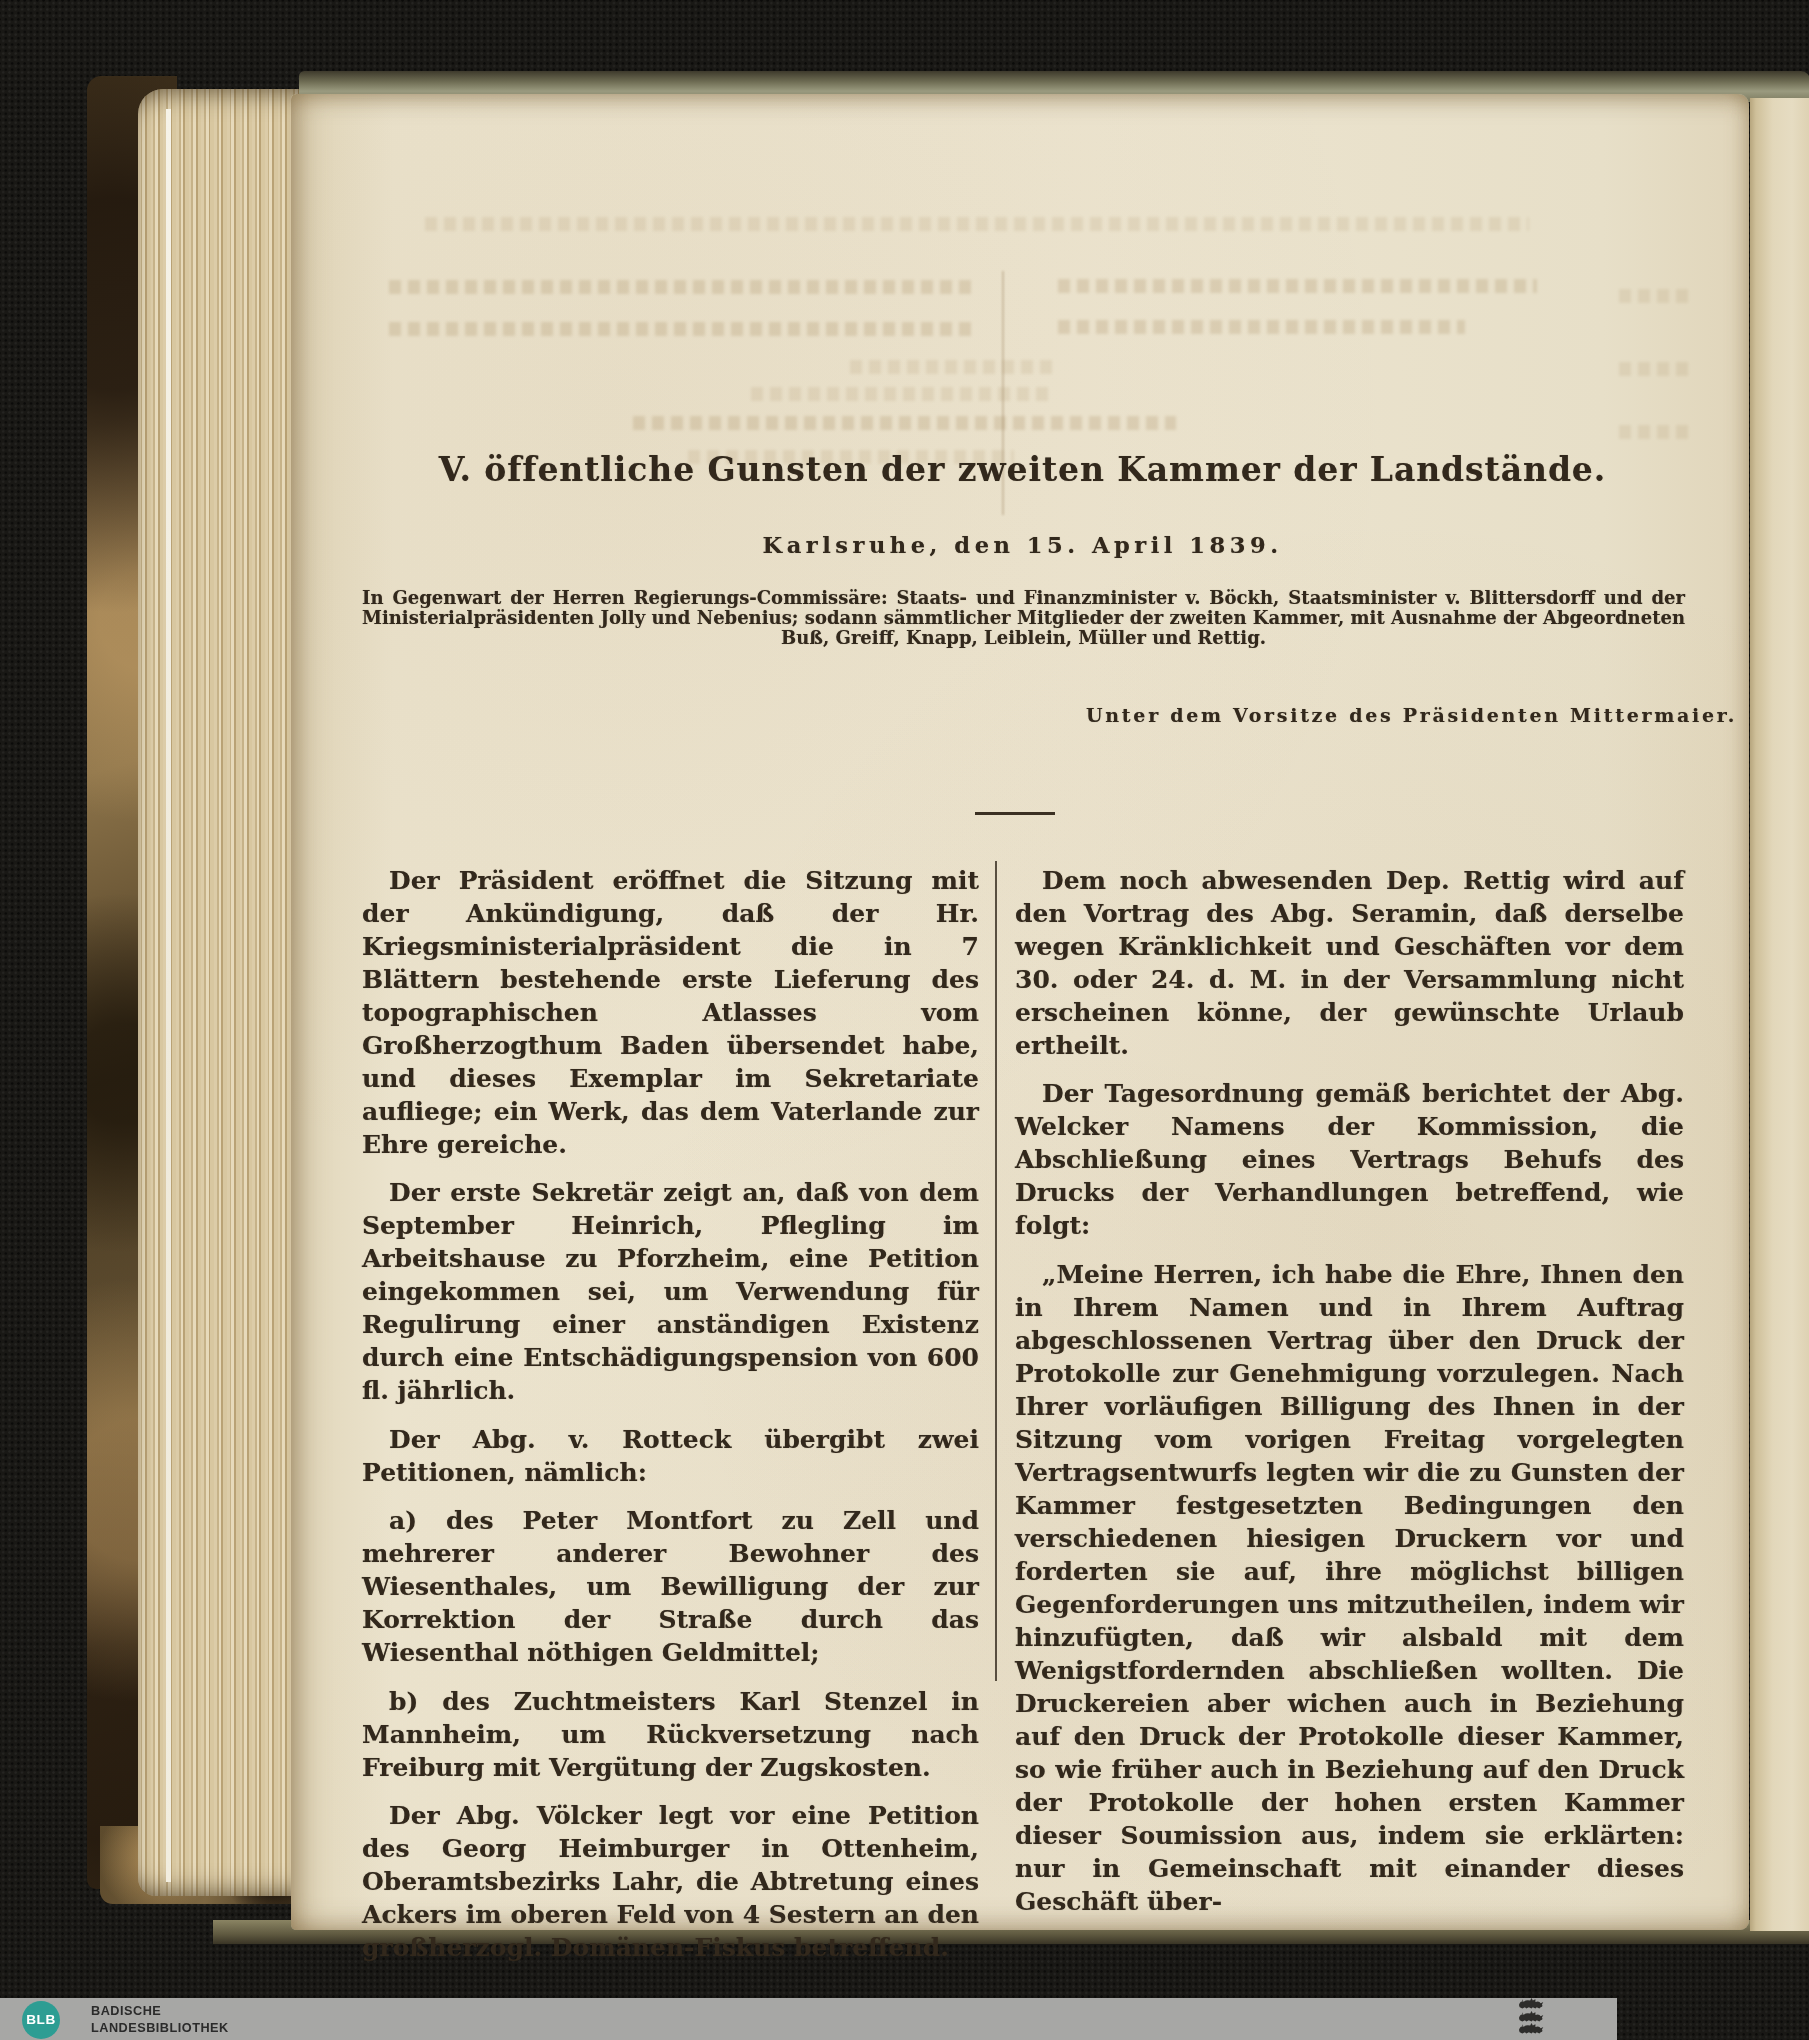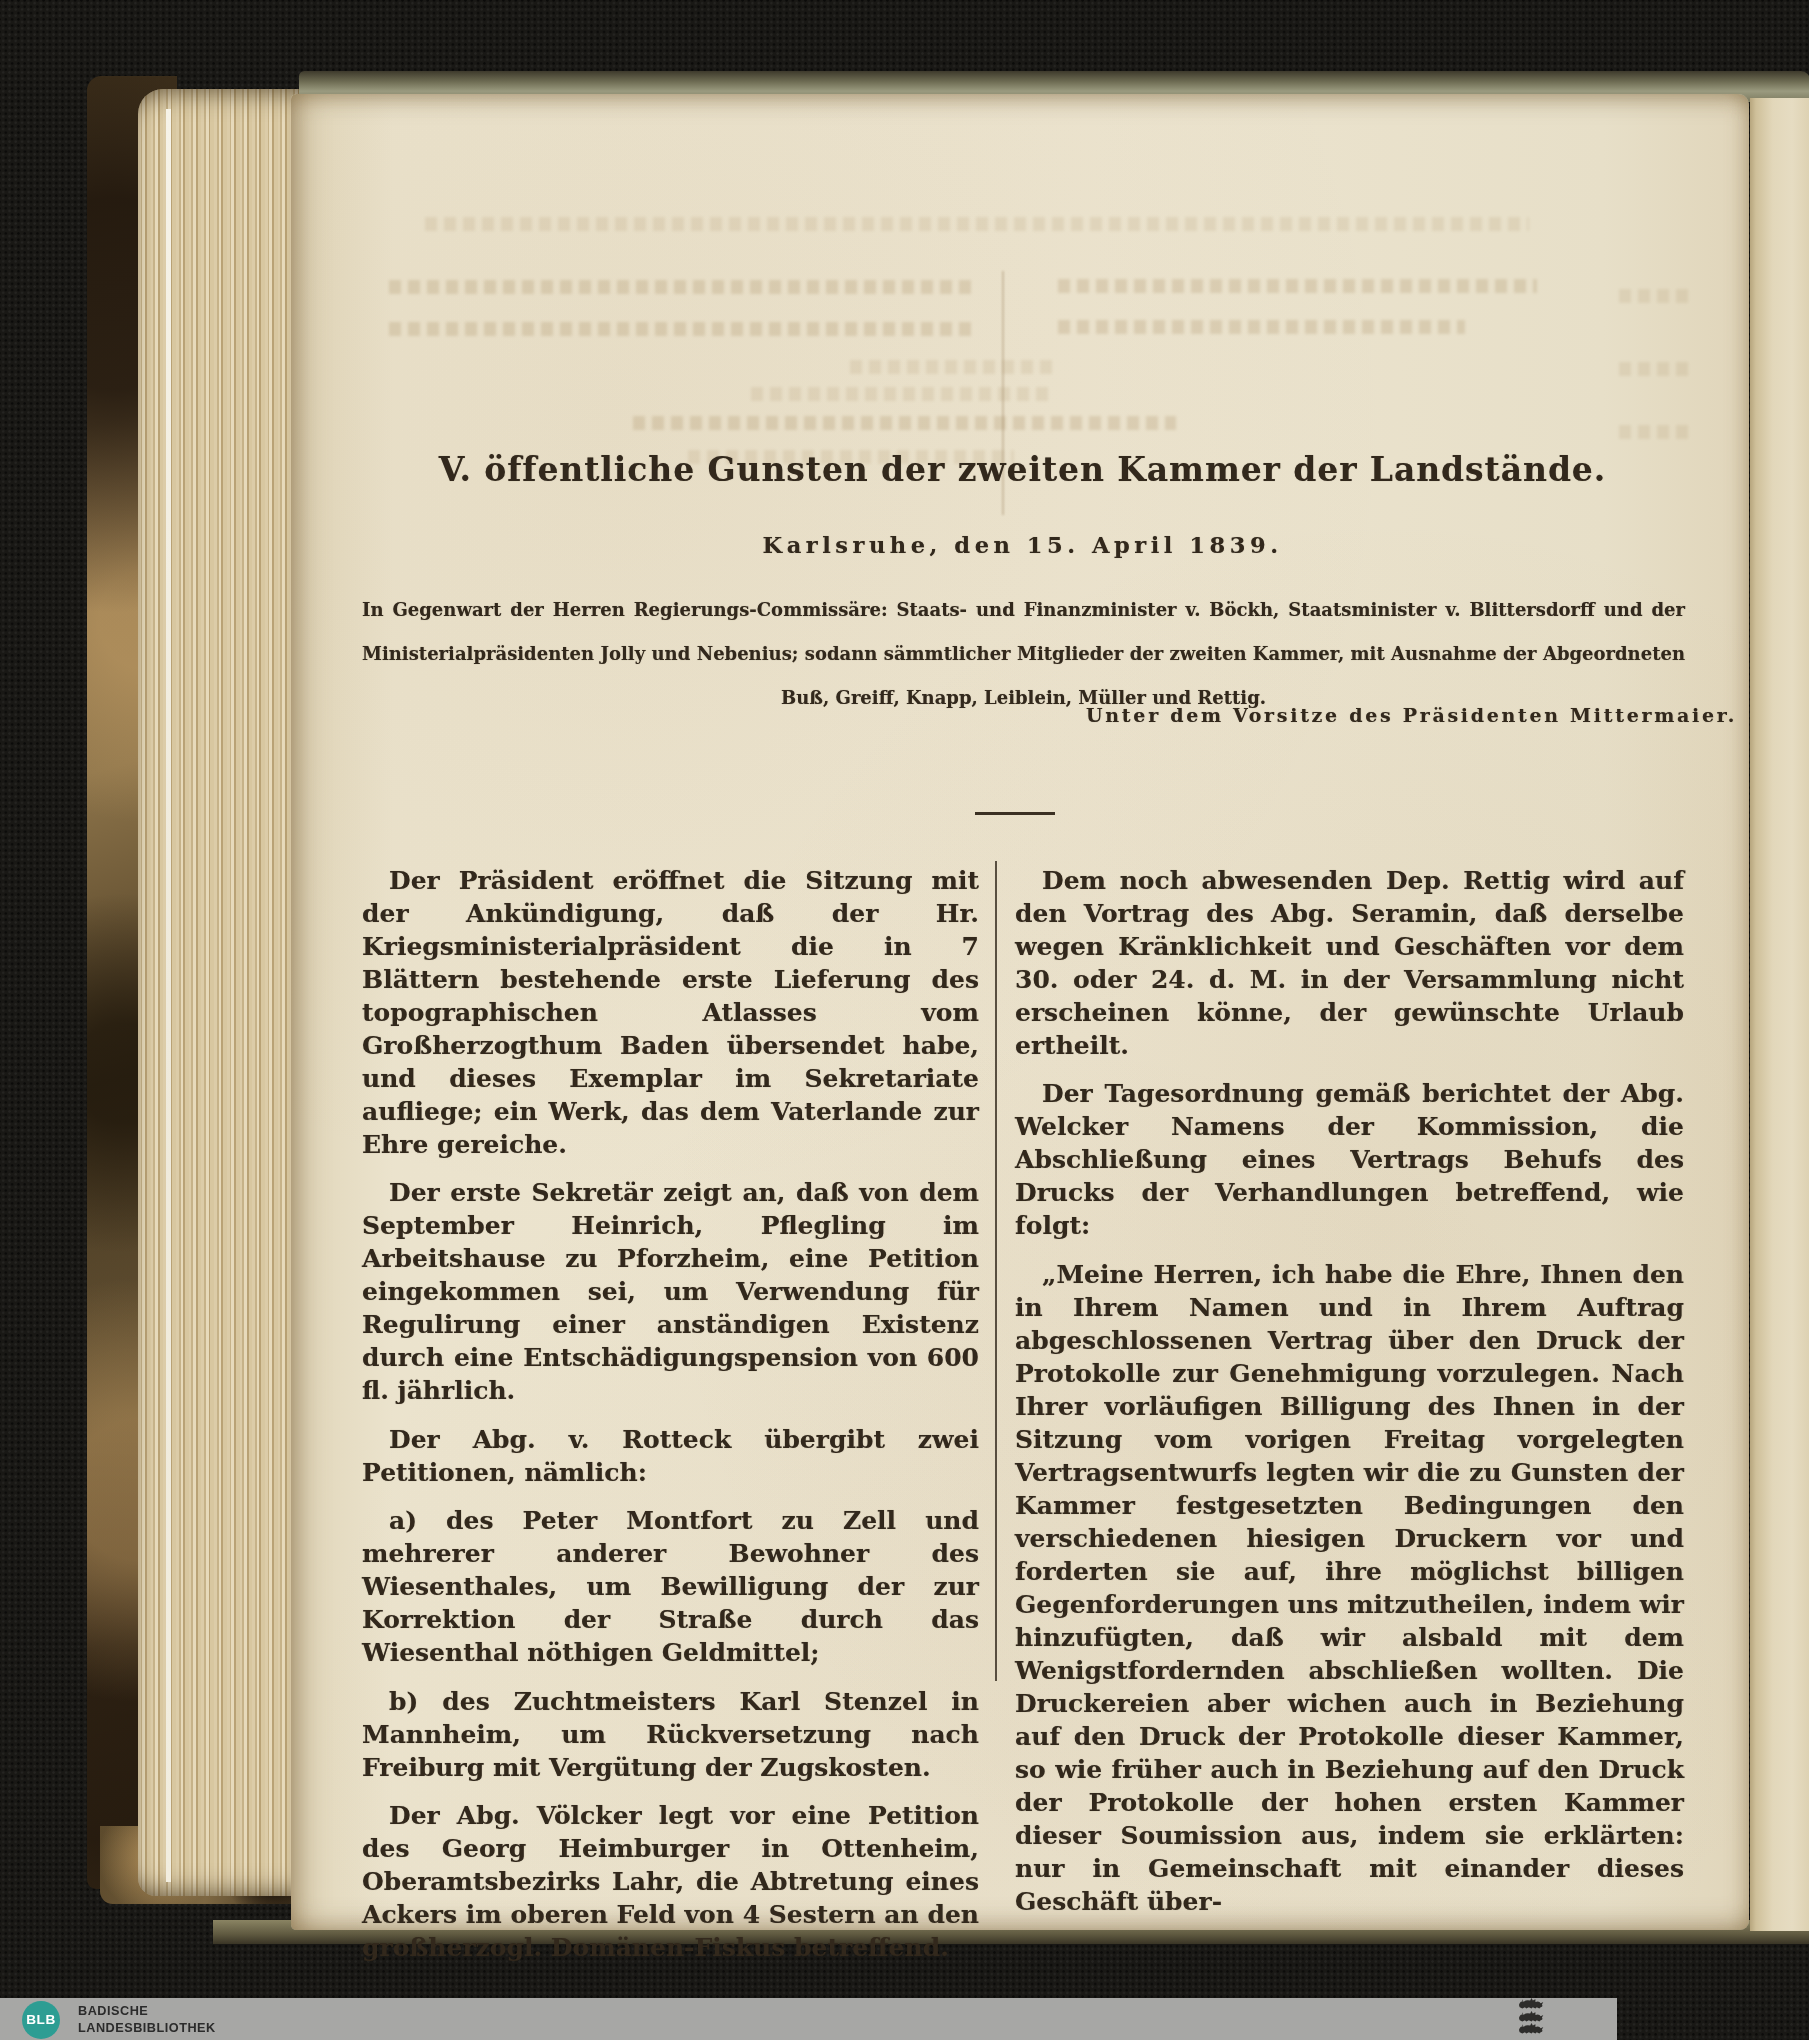--- a/index.html
+++ b/index.html
@@ -60,38 +60,38 @@
     background:repeating-linear-gradient(90deg, rgba(148,116,66,0.55) 0 11.8px, transparent 11.8px 19px);}
   .ghost.light{opacity:0.22;}
   .ghost-vline{position:absolute;z-index:6;width:1.8px;background:rgba(140,110,65,0.3);filter:blur(0.9px);}
   
   .ink{color:#32281c;text-shadow:0 0 0.9px rgba(50,40,28,0.4);}
   .title{position:absolute;left:308px;top:450px;width:1429px;z-index:7;text-align:center;
     font-size:33px;font-weight:bold;letter-spacing:0.9px;}
   .dateline{position:absolute;left:308px;top:532px;width:1429px;z-index:7;text-align:center;
     font-size:22.6px;font-weight:bold;letter-spacing:4.5px;}
   .preamble{position:absolute;left:362px;top:588px;width:1323px;z-index:7;
-    font-size:18px;font-weight:bold;line-height:44px;text-align:justify;text-align-last:center;}
+    font-size:18px;font-weight:bold;line-height:20px;text-align:justify;text-align-last:center;}
   .chair{position:absolute;left:308px;top:704px;width:1429px;z-index:7;text-align:right;
     font-size:19px;font-weight:bold;letter-spacing:2.7px;}
   .midrule{position:absolute;left:975px;top:812px;width:80px;height:2.7px;z-index:7;background:#3b3023;}
   .col{position:absolute;top:864px;z-index:7;font-size:25px;font-weight:bold;line-height:33px;
     text-align:justify;}
   .col-left{left:362px;width:617px;}
   .col-right{left:1015px;width:669px;}
   .col p{margin:0 0 15.4px 0;text-indent:27px;}
   .divider{position:absolute;left:995px;top:861px;width:1.8px;height:820px;z-index:7;
     background:rgba(52,42,30,0.8);}
   
   .footer{position:absolute;left:0;bottom:0;width:1617px;height:43px;z-index:10;background:#a7a7a5;
     font-family:"Liberation Sans", sans-serif;}
   .blb-circle{position:absolute;left:22px;top:2.7px;width:38px;height:38px;border-radius:50%;
     background:#2d9d93;color:#ffffff;font-weight:bold;font-size:13.6px;line-height:38px;text-align:center;
     letter-spacing:0.5px;}
-  .lib-name{position:absolute;left:78px;top:5.4px;font-size:12.7px;font-weight:bold;color:#2b2b2b;
+  .lib-name{position:absolute;left:91px;top:5.4px;font-size:12.7px;font-weight:bold;color:#2b2b2b;
     line-height:16.3px;letter-spacing:0.5px;}
   .state{position:absolute;right:12.7px;top:0;height:43px;display:flex;align-items:center;gap:9px;flex-direction:column;}
   .lions{display:flex;flex-direction:column;gap:0.9px;}
   .state-name{font-size:16.3px;color:#2e2e2e;font-weight:500;}
 </style>
 </head>
 <body>
 
 <div class="canvas">
   <div class="fabric"></div>

